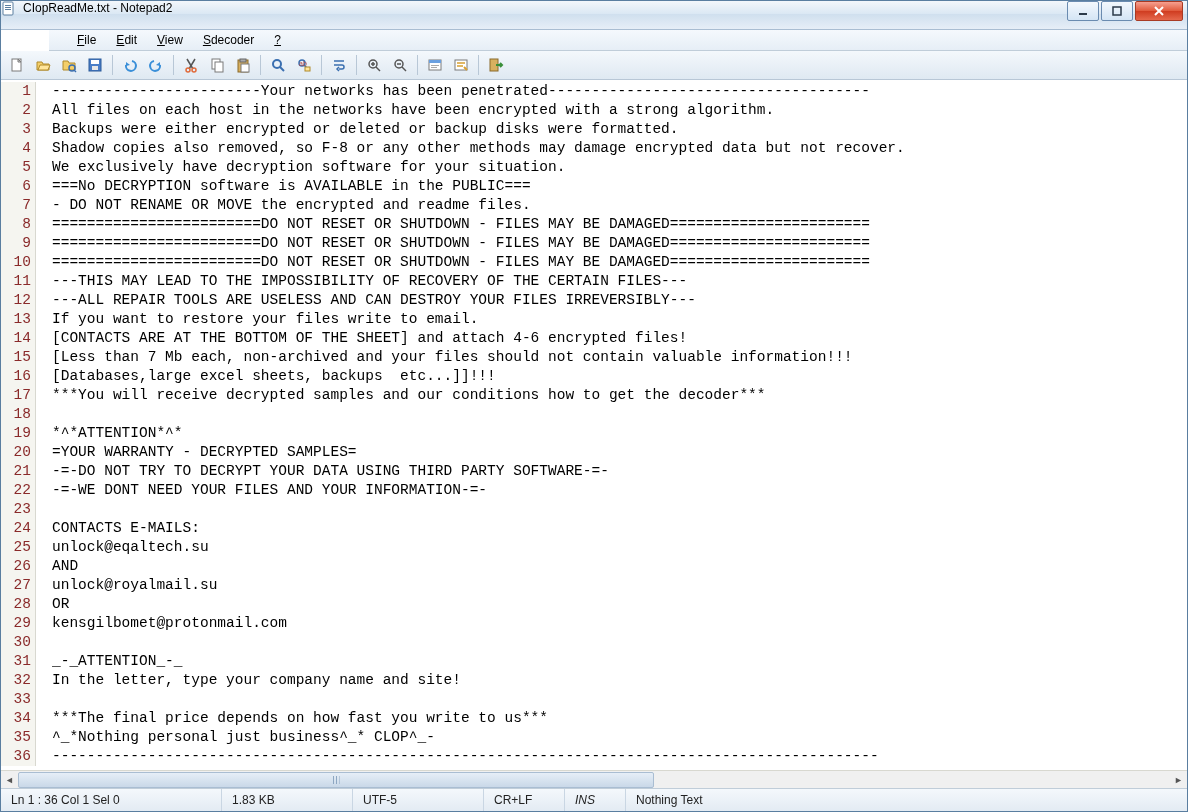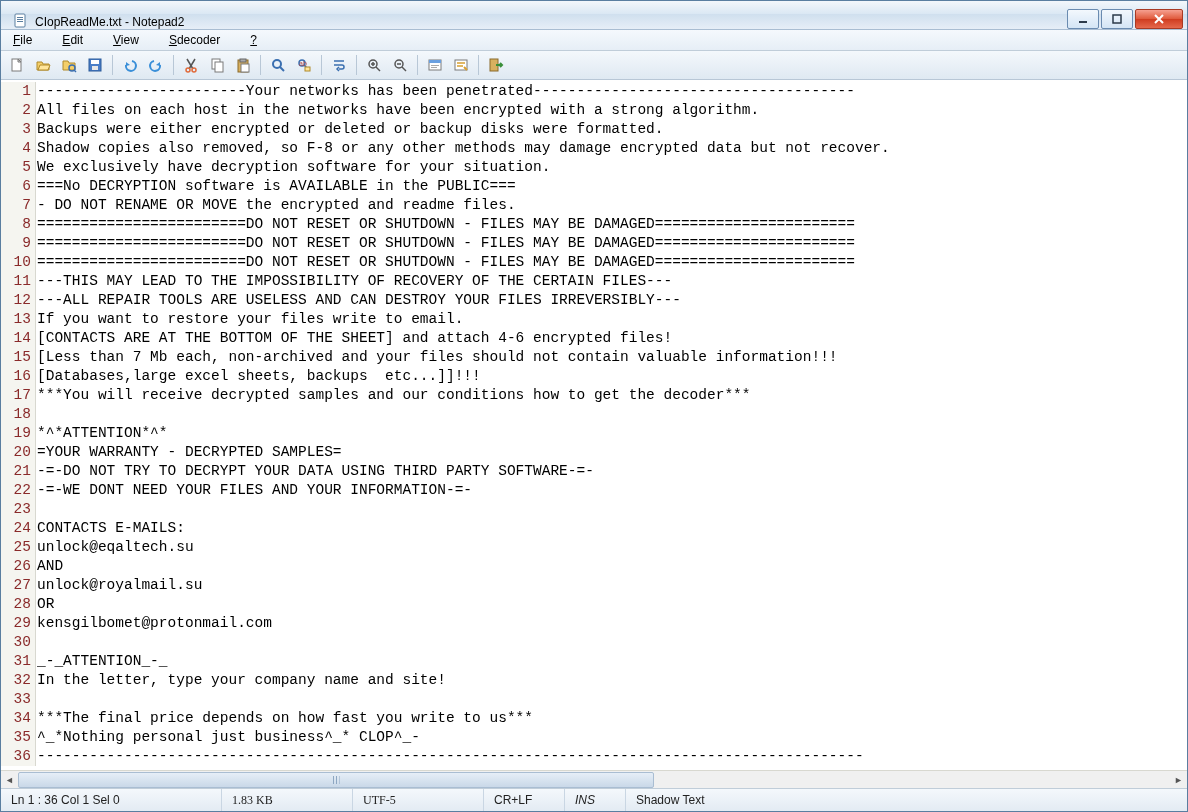--- a/index.html
+++ b/index.html
@@ -20,22 +20,22 @@
     flex-direction: column;
     border: 1px solid #5a7ea0;
     box-sizing: border-box;
     background: #fff;
   }
   .titlebar {
     height: 28px;
     background: linear-gradient(to bottom, #f3f7fb 0%, #dbe8f4 45%, #cfdfee 46%, #e6eef7 100%);
     border-bottom: 1px solid #a9bdd2;
     display: flex;
-    align-items: flex-end;
-    padding: 0 4px 0 12px;
+    align-items: flex-start;
+    padding: 0 4px 0 0;
   }
   .titlebar .app-icon {
     width: 16px;
     height: 16px;
     margin-right: 6px;
     display: inline-flex;
     align-items: center;
     justify-content: center;
   }
   .titlebar .title-text {
@@ -68,23 +68,24 @@
     color: #fff;
     font-weight: bold;
     font-size: 12px;
   }
   .menubar {
     height: 20px;
     background: linear-gradient(to bottom, #f5f9fd, #e6eef6);
     border-bottom: 1px solid #c0cdd9;
     display: flex;
     align-items: center;
-    padding: 0 4px;
+    padding: 0 20px;
     font-size: 12px;
-    gap: 14px;
+    gap: 4px;
+    margin-left: 48px;
   }
   .menubar .menu-item {
     padding: 1px 8px;
     color: #000;
     cursor: default;
   }
   .menubar .menu-item .mn {
     text-decoration: underline;
   }
   .toolbar {
@@ -142,21 +143,21 @@
     width: 30px;
     text-align: right;
     padding-right: 4px;
     color: #8a2a2a;
     background: #f5f5f0;
     border-right: 1px solid #d8d8d0;
     flex-shrink: 0;
     user-select: none;
   }
   .text {
-    padding-left: 1px;
+    padding-left: 16px;
     color: #000;
   }
   .hscroll-row {
     height: 17px;
     border-top: 1px solid #d8d8d0;
     display: flex;
     background: #f0f0f0;
   }
   .hscroll-row .arrow {
     width: 17px;
@@ -205,21 +206,21 @@
     color: #222;
   }
   .statusbar .sb-cell {
     padding: 0 10px;
     border-right: 1px solid #c9d6e3;
     height: 100%;
     display: flex;
     align-items: center;
   }
   .statusbar .sb-cell.wide { min-width: 200px; }
-  .statusbar .sb-cell.med  { min-width: 110px; font-family: Liberation Serif, serif; }
+  .statusbar .sb-cell.med  { min-width: 110px; }
   .statusbar .sb-cell.sm   { min-width: 60px; }
   .statusbar .sb-cell.xs   { min-width: 40px; font-style: italic; }
   svg { display: block; }
 </style>
 </head>
 <body>
 
 <div class="window">
 
   <div class="titlebar">
@@ -430,16 +431,16 @@
       <div class="arrow">►</div>
     </div>
   </div>
 
   <div class="statusbar">
     <div class="sb-cell wide">Ln 1 : 36   Col 1   Sel 0</div>
     <div class="sb-cell med">1.83 KB</div>
     <div class="sb-cell med">UTF-5</div>
     <div class="sb-cell sm">CR+LF</div>
     <div class="sb-cell xs">INS</div>
-    <div class="sb-cell" style="flex:1;border-right:none;">Shadow Text</div>
+    <div class="sb-cell" style="flex:1;border-right:none;">Nothing Text</div>
   </div>
 
 </div>
 
 </body></html>

